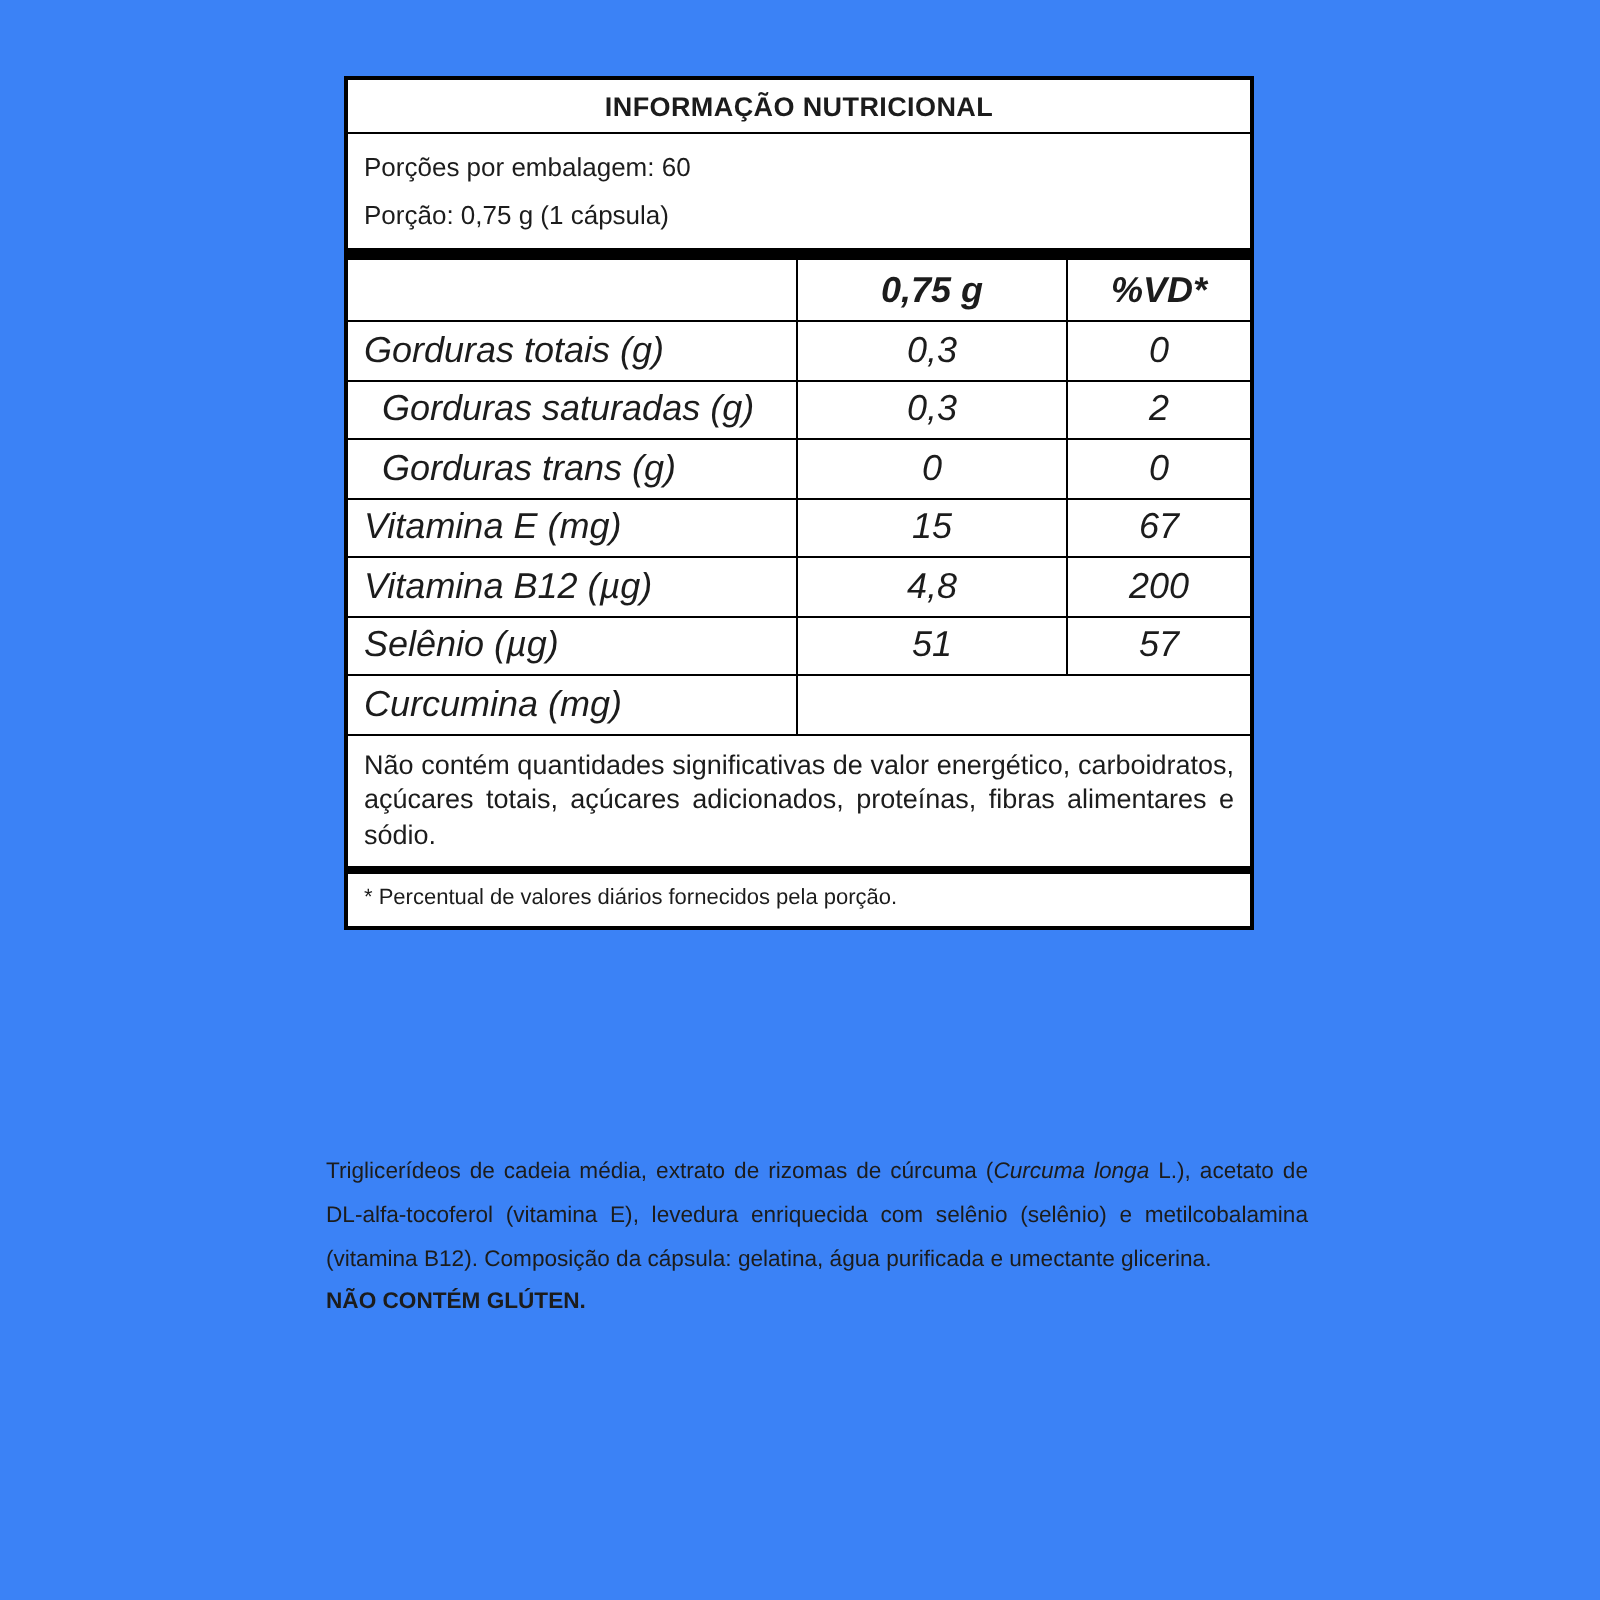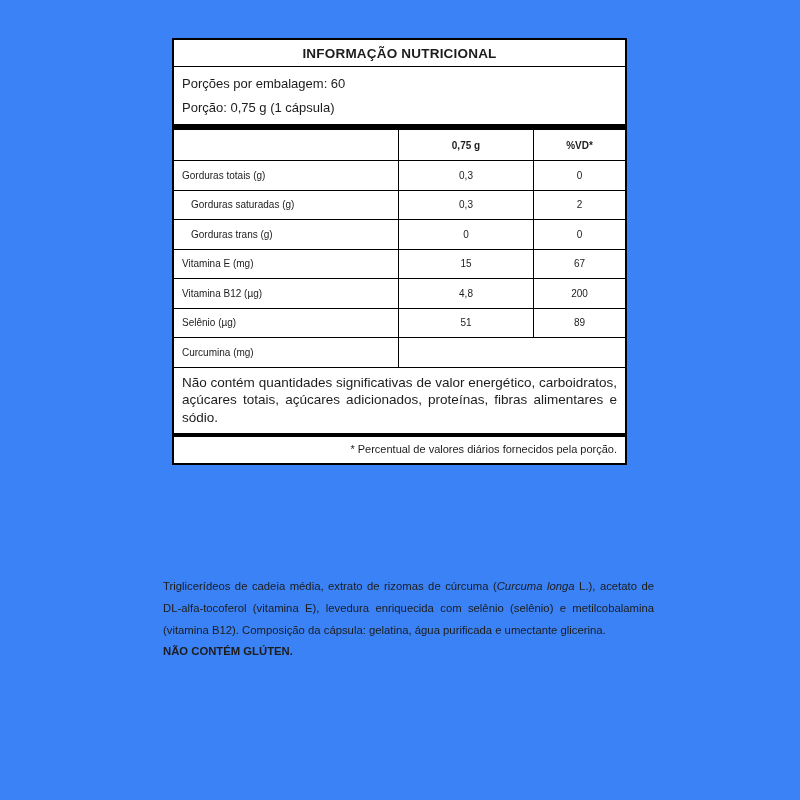--- a/index.html
+++ b/index.html
@@ -46,42 +46,42 @@
   }
   .header-row { height: 30px; }
   .header-row .cell { font-weight: bold; }
   .row {
     height: 29.5px;
     border-top: 1.5px solid #000;
   }
   .cell {
     display: flex;
     align-items: center;
-    font-size: 10px;
+    font-size: 18px;
     overflow: hidden;
+    font-style: italic;
   }
   .cell.label { padding-left: 8px; justify-content: flex-start; }
   .cell.label.indent { padding-left: 17px; }
   .cell.amount, .cell.dv {
     justify-content: center;
     border-left: 1.5px solid #000;
   }
   .note {
     border-top: 1.5px solid #000;
     border-bottom: 4px solid #000;
     padding: 6px 8px 7px 8px;
     font-size: 13.5px;
     line-height: 17.5px;
     text-align: justify;
   }
   .footnote {
-    padding: 6px 8px 7px 26px;
+    padding: 6px 8px 7px 8px;
     font-size: 11px;
     line-height: 13px;
-    text-align: right;
   }
 
   
   .ingredients {
     position: absolute;
     left: 163px;
     top: 576px;
     width: 491px;
     font-size: 11.3px;
   }
@@ -146,21 +146,21 @@
 
     <div class="grid row">
       <div class="cell label">Vitamina B12 (µg)</div>
       <div class="cell amount">4,8</div>
       <div class="cell dv">200</div>
     </div>
 
     <div class="grid row">
       <div class="cell label">Selênio (µg)</div>
       <div class="cell amount">51</div>
-      <div class="cell dv">89</div>
+      <div class="cell dv">57</div>
     </div>
 
     <div class="grid row">
       <div class="cell label">Curcumina (mg)</div>
       <div class="cell dv"></div>
     </div>
 
     <div class="note">Não contém quantidades significativas de valor energético, carboidratos, açúcares totais, açúcares adicionados, proteínas, fibras alimentares e sódio.</div>
 
     <div class="footnote">* Percentual de valores diários fornecidos pela porção.</div>

